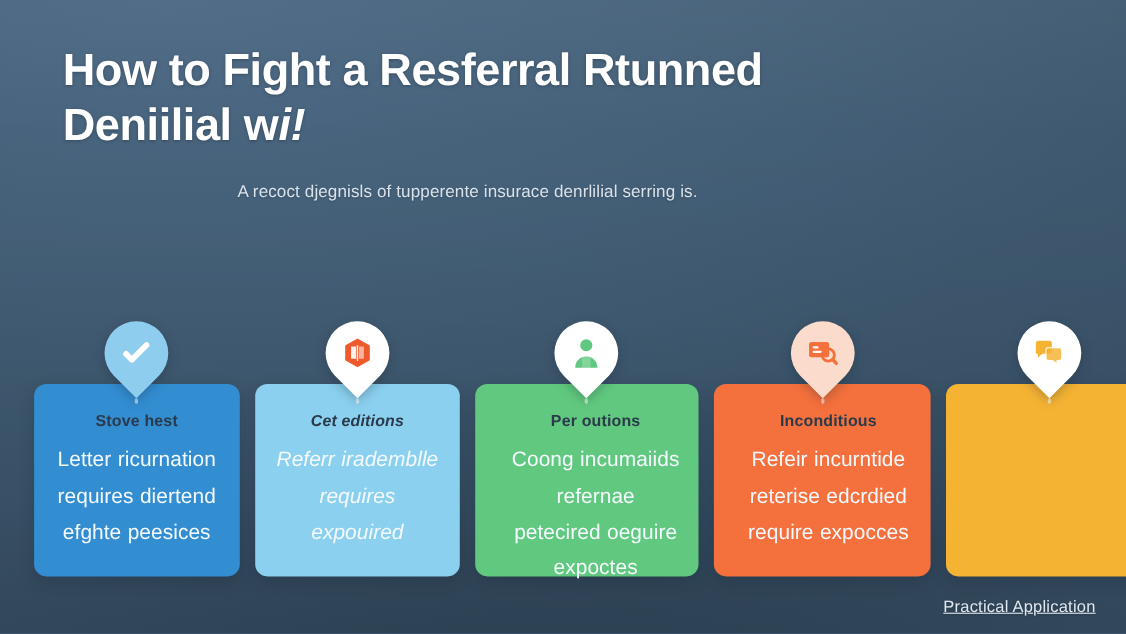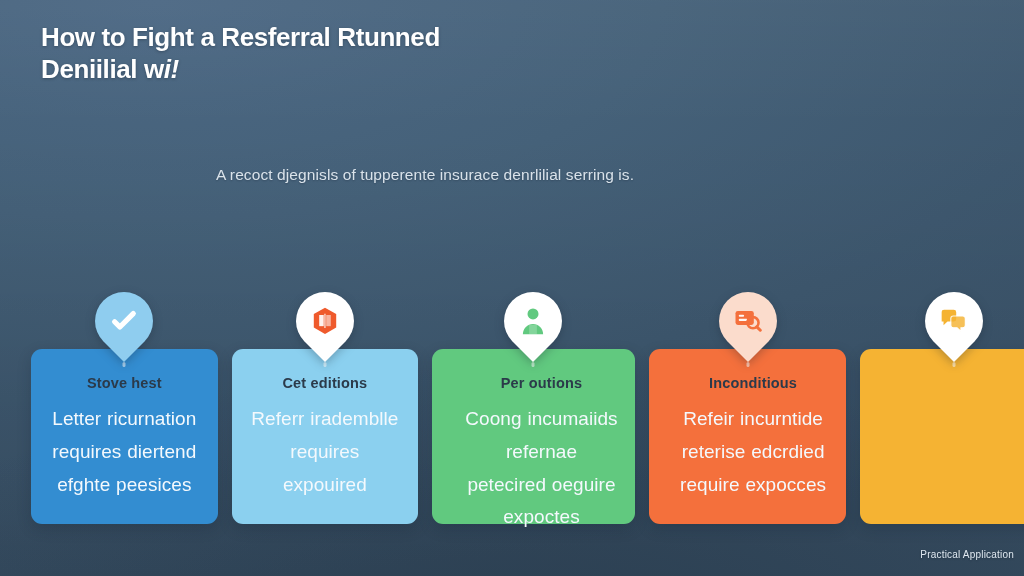--- a/index.html
+++ b/index.html
@@ -38,23 +38,23 @@
 
   
   .header {
     position: absolute;
     left: 41px;
     top: 22px;
     width: 830px;
     z-index: 3;
   }
   .title {
-    margin: 0;
+    margin: 16px;
     color: #ffffff;
-    font-size: 26px;
+    font-size: 41px;
     font-weight: bold;
     line-height: 1.22;
     letter-spacing: -0.4px;
     text-shadow: 0 1px 3px rgba(16,28,40,0.35);
   }
   .title .ital {
     font-style: italic;
   }
   .subtitle {
     margin: 0;
@@ -175,27 +175,28 @@
     height: 5px;
     transform: translateX(-50%);
     border-radius: 2px;
     background: rgba(255,255,255,0.55);
     z-index: 3;
   }
 
   
   .footer {
     position: absolute;
-    right: 10px;
+    right: 28px;
     bottom: 16px;
     color: #dfe8f0;
-    font-size: 10px;
+    font-size: 15px;
     letter-spacing: 0.2px;
     text-shadow: 0 1px 2px rgba(16,28,40,0.30);
     z-index: 4;
+    text-decoration: underline;
   }
 </style>
 </head>
 <body>
 
 <div id="slide">
 
   <div class="header">
     <h1 class="title">
       <span>How to Fight a Resferral Rtunned</span><br>
@@ -216,21 +217,21 @@
               <path d="M4.5 12.6l4.2 4.2L19.4 6.1" fill="none" stroke="#ffffff" stroke-width="4.2" stroke-linecap="round" stroke-linejoin="round"></path>
             </svg>
           </div>
         </div>
         <div class="speck"></div>
         <div class="card-body">
           <div class="card-title">Stove hest</div>
           <div class="card-text">Letter ricurnation requires diertend efghte peesices</div>
         </div>
       </div>
-      <div class="card" style="background: rgb(139, 208, 239);">
+      <div class="card" style="background: rgb(139, 208, 239); font-style: italic;">
         <div class="notch" style="background: transparent;">
           <div style="position: absolute; left: 50%; top: -34px; width: 74px; height: 60px; transform: translateX(-50%) rotate(45deg); border-radius: 12px; background: rgb(58, 82, 104); opacity: 0;"></div>
         </div>
         <div class="pin">
           <div class="pin-shape" style="background: rgb(255, 255, 255);"></div>
           <div class="pin-icon">
             <svg width="26" height="28" viewBox="0 0 24 26">
               <path d="M12 0.6 L22.4 6.6 V19 L12 25 L1.6 19 V6.6 Z" fill="#ef5a2c"></path>
               <path d="M6.6 7.4h4.2v10.4H6.6z" fill="#ffffff" opacity="0.92"></path>
               <path d="M13.1 7.4h4.3v10.4h-4.3z" fill="#ffffff" opacity="0.55"></path>

